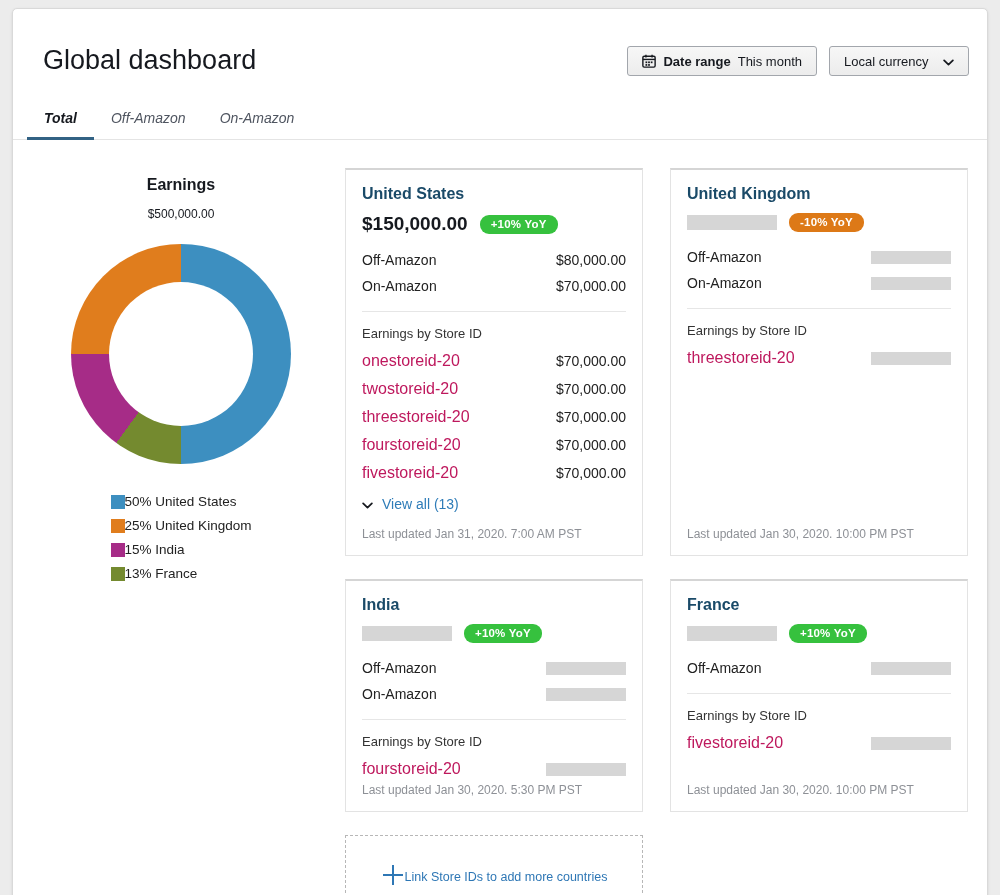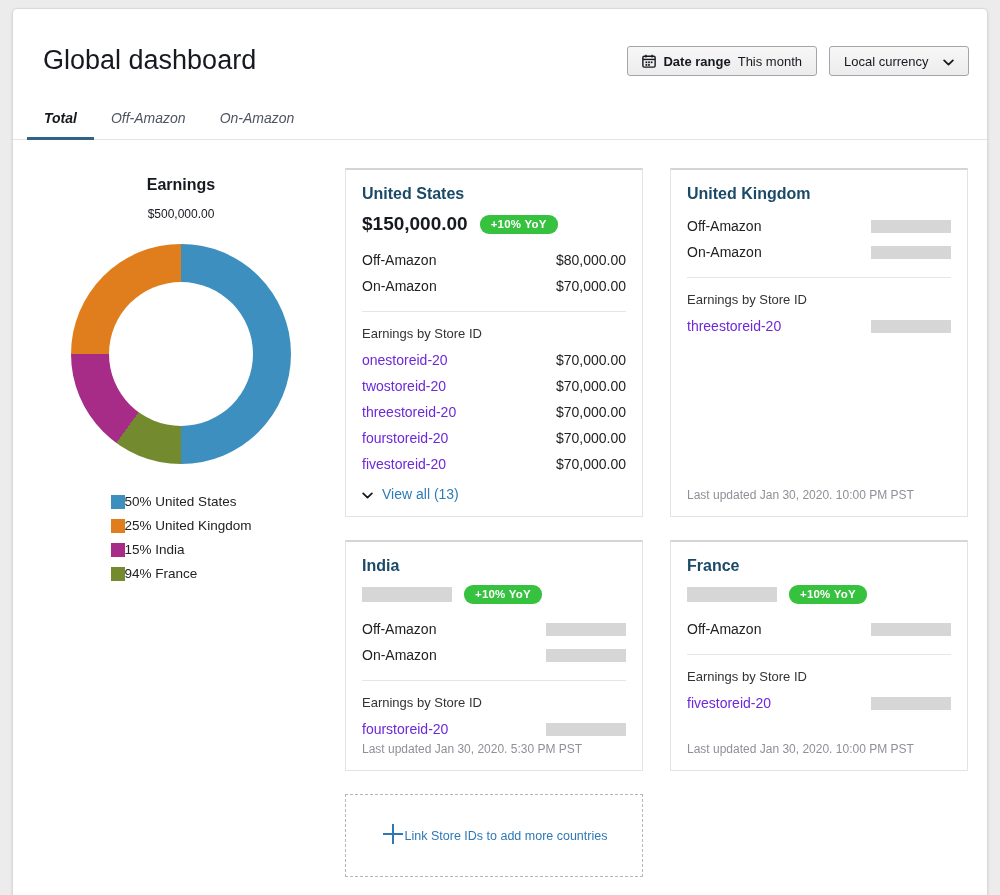--- a/index.html
+++ b/index.html
@@ -56,21 +56,21 @@
     background:#fff; border:1px solid #e3e3e3; border-top:2px solid #d5d5d5;
     padding:15px 16px 14px; display:flex; flex-direction:column;
   }
   .card-title { font-size:16px; color:#1a4a68; font-weight:700; margin:0 0 10px; }
   .amount-row { display:flex; align-items:center; gap:12px; margin-bottom:12px; }
   .amount { font-size:19px; font-weight:700; color:#16191f; }
   .badge { font-size:11.5px; font-weight:700; color:#fff; padding:3px 11px 4px; border-radius:9px; letter-spacing:.2px; }
   .kv-row { display:flex; justify-content:space-between; align-items:center; font-size:14px; color:#222; padding:5px 0; }
   .card-div { border:none; border-top:1px solid #e6e6e6; margin:12px 0; }
   .section-label { font-size:13px; color:#333; margin:2px 0 6px; }
-  .store-link { color:#6d28d9; text-decoration:none; font-size:14px; cursor:pointer; }
+  .store-link { color:#be185d; text-decoration:none; font-size:16px; cursor:pointer; }
   .view-all { display:flex; align-items:center; gap:9px; margin-top:9px; font-size:14px; }
   .view-all a { color:#2e7cb8; text-decoration:none; cursor:pointer; }
   .last-updated { color:#8d9096; font-size:12px; margin-top:15px; }
   .pin { margin-top:auto; }
   .ph-bar { display:inline-block; background:#d6d6d6; }
   .ph-lg { width:90px; height:15px; }
   .ph-sm { width:80px; height:13px; }
   
   .add-box {
     grid-column:1; height:83px; border:1px dashed #b7b7b7;
@@ -135,21 +135,21 @@
           <div class="legend-item">
             <span class="swatch" style="background: rgb(224, 125, 29);"></span>
             <span>25% United Kingdom</span>
           </div>
           <div class="legend-item">
             <span class="swatch" style="background: rgb(166, 44, 135);"></span>
             <span>15% India</span>
           </div>
           <div class="legend-item">
             <span class="swatch" style="background: rgb(116, 138, 47);"></span>
-            <span>94% France</span>
+            <span>13% France</span>
           </div>
         </div>
     </div>
 
     <div class="cards-grid">
 
       <section class="card">
         <h3 class="card-title">United States</h3>
         <div class="amount-row">
           <span class="amount">$150,000.00</span>
@@ -186,24 +186,29 @@
           <span>$70,000.00</span>
         </div>
         <div class="view-all">
           <span class="icon-svg">
             <svg width="11" height="7" viewBox="0 0 12 8">
                 <path d="M1 1.5 L6 6.5 L11 1.5" fill="none" stroke="#16191f" stroke-width="2" stroke-linecap="round" stroke-linejoin="round"></path>
               </svg>
           </span>
           <a>View all (13)</a>
         </div>
+        <div class="last-updated">Last updated Jan 31, 2020. 7:00 AM PST</div>
       </section>
 
       <section class="card">
         <h3 class="card-title">United Kingdom</h3>
+        <div class="amount-row">
+          <span class="ph-bar ph-lg"></span>
+          <span class="badge" style="background: rgb(221, 121, 23);">-10% YoY</span>
+        </div>
         <div class="kv-row">
           <span>Off-Amazon</span>
           <span class="ph-bar ph-sm"></span>
         </div>
         <div class="kv-row">
           <span>On-Amazon</span>
           <span class="ph-bar ph-sm"></span>
         </div>
         <hr class="card-div">
         <div class="section-label">Earnings by Store ID</div>

